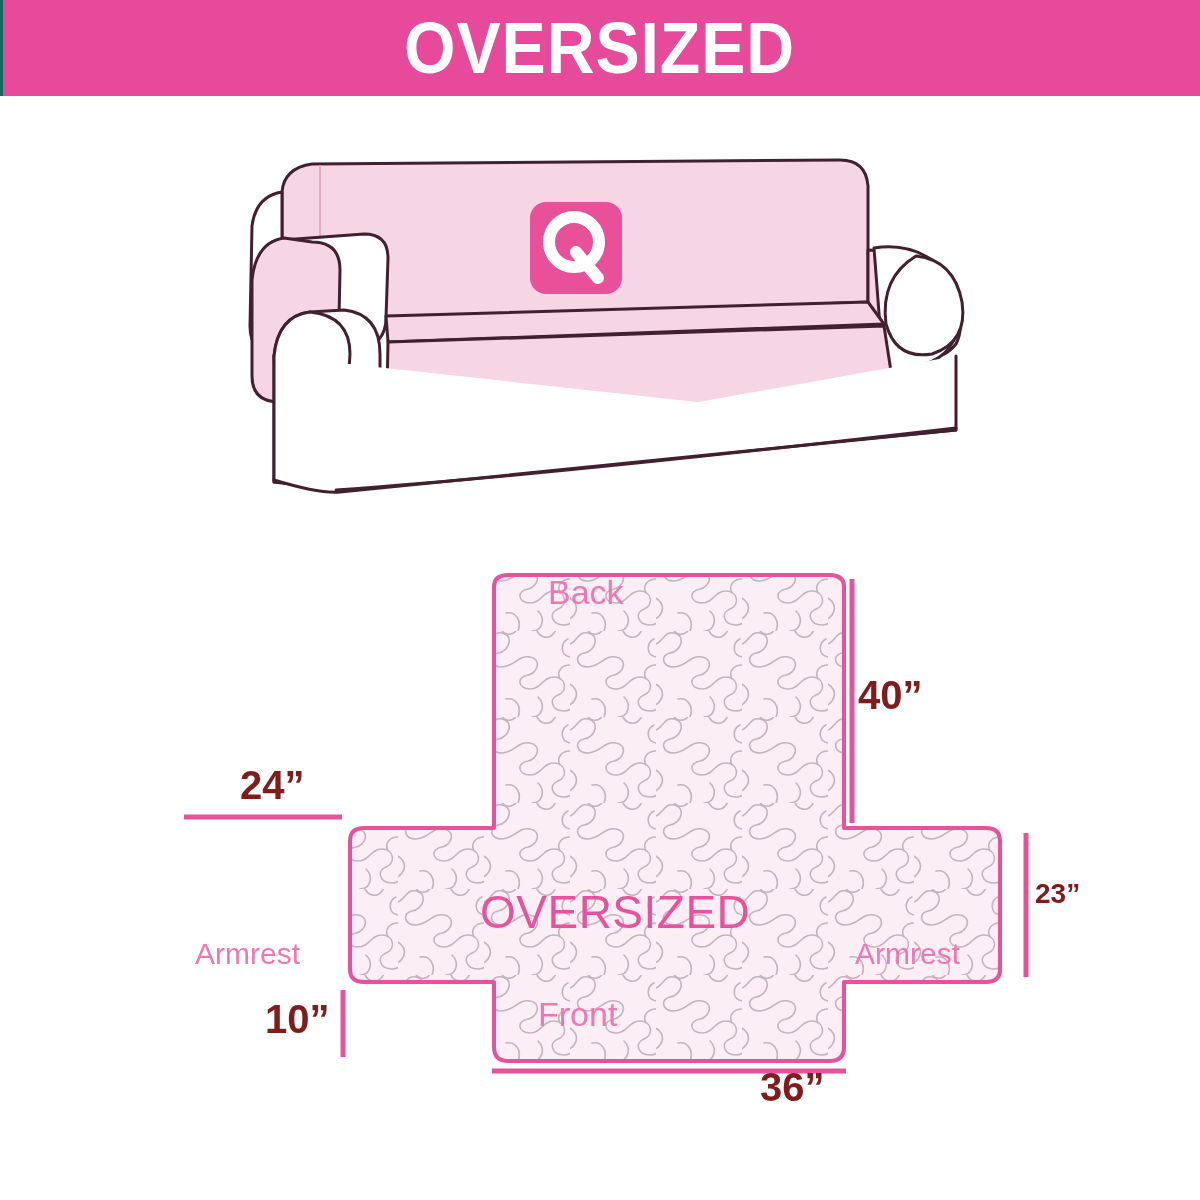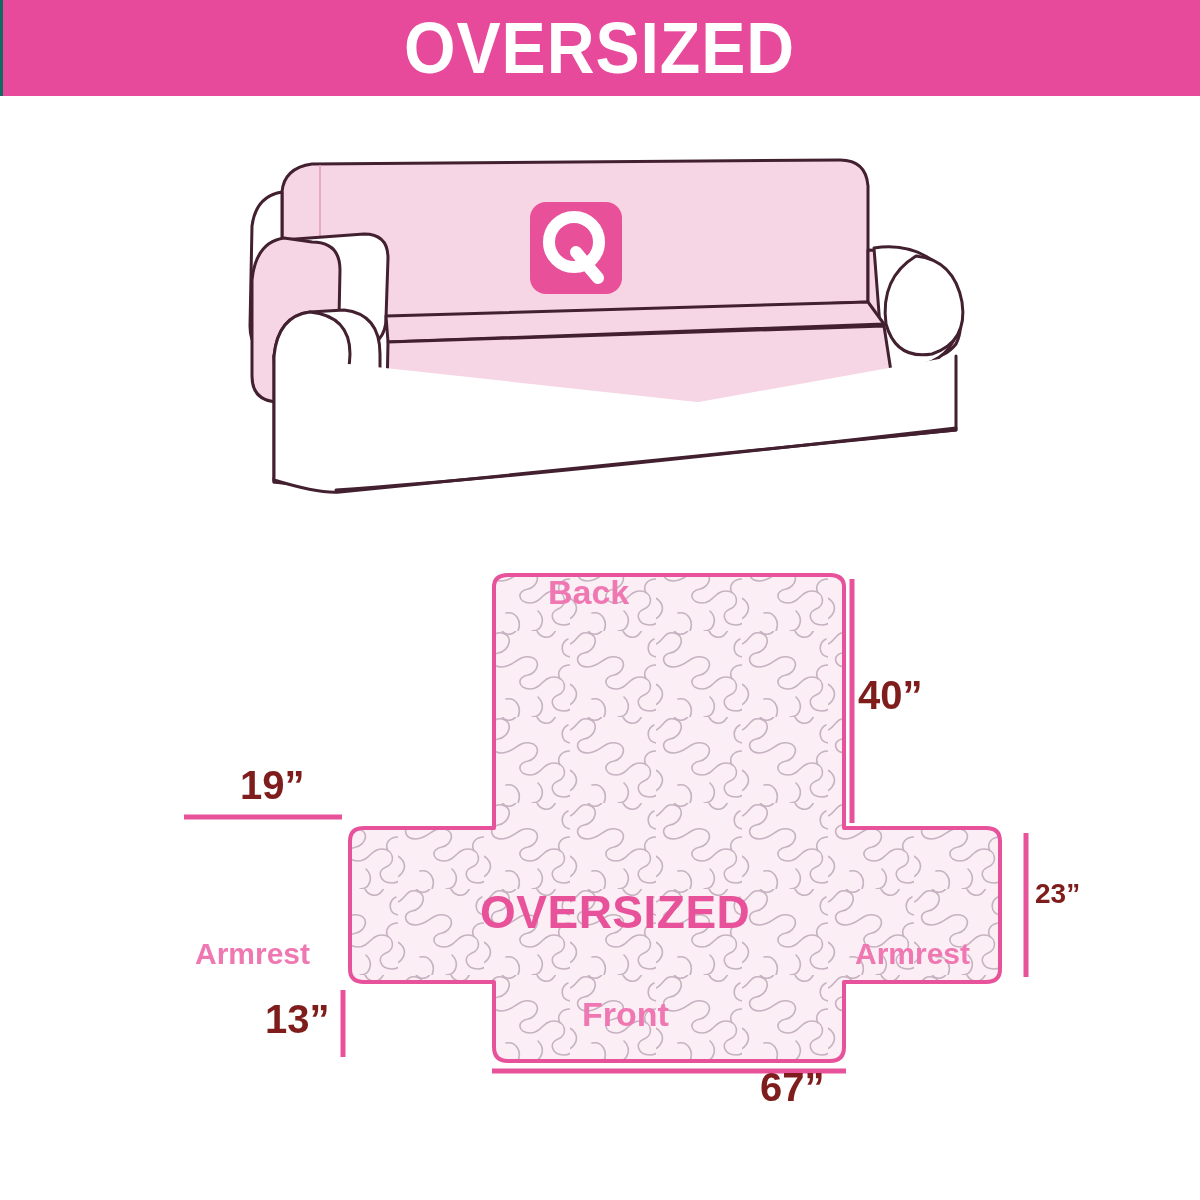--- a/index.html
+++ b/index.html
@@ -67,27 +67,27 @@
   .dim-label {
     position: absolute;
     color: #7f1d1d;
     font-weight: bold;
     white-space: nowrap;
     font-family: "Liberation Sans", sans-serif;
   }
   .panel-label {
     position: absolute;
     color: #ef77b2;
-    font-weight: bold;
+    font-weight: normal;
     white-space: nowrap;
     font-family: "Liberation Sans", sans-serif;
   }
 
   #label-back        { left: 408px; top:  28px; font-size: 34px; color:#ef77b2; }
-  #label-front       { left: 398px; top: 450px; font-size: 34px; color:#ef77b2;margin-left:44px; }
+  #label-front       { left: 398px; top: 450px; font-size: 34px; color:#ef77b2; }
   #label-armrest-l   { left:  55px; top: 392px; font-size: 30px; color:#ef77b2; }
   #label-armrest-r   { left: 715px; top: 392px; font-size: 30px; color:#ef77b2; }
   #label-oversized   { left: 340px; top: 340px; font-size: 46px; color:#e8529a; letter-spacing:0.5px; }
 
   #label-40 { left: 718px; top: 128px; font-size: 40px; }
   #label-23 { left: 895px; top: 333px; font-size: 28px; }
   #label-24 { left: 100px; top: 218px; font-size: 40px; }
   #label-13 { left: 125px; top: 452px; font-size: 40px; }
   #label-78 { left: 620px; top: 520px; font-size: 40px; }
 </style>
@@ -205,16 +205,16 @@
   
   <div class="panel-label" id="label-back">Back</div>
   <div class="panel-label" id="label-front">Front</div>
   <div class="panel-label" id="label-armrest-l">Armrest</div>
   <div class="panel-label" id="label-armrest-r">Armrest</div>
   <div class="panel-label" id="label-oversized">OVERSIZED</div>
 
   
   <div class="dim-label" id="label-40">40”</div>
   <div class="dim-label" id="label-23">23”</div>
-  <div class="dim-label" id="label-24">19”</div>
-  <div class="dim-label" id="label-13">13”</div>
-  <div class="dim-label" id="label-78">67”</div>
+  <div class="dim-label" id="label-24">24”</div>
+  <div class="dim-label" id="label-13">10”</div>
+  <div class="dim-label" id="label-78">36”</div>
 </div>
 
 </body></html>

